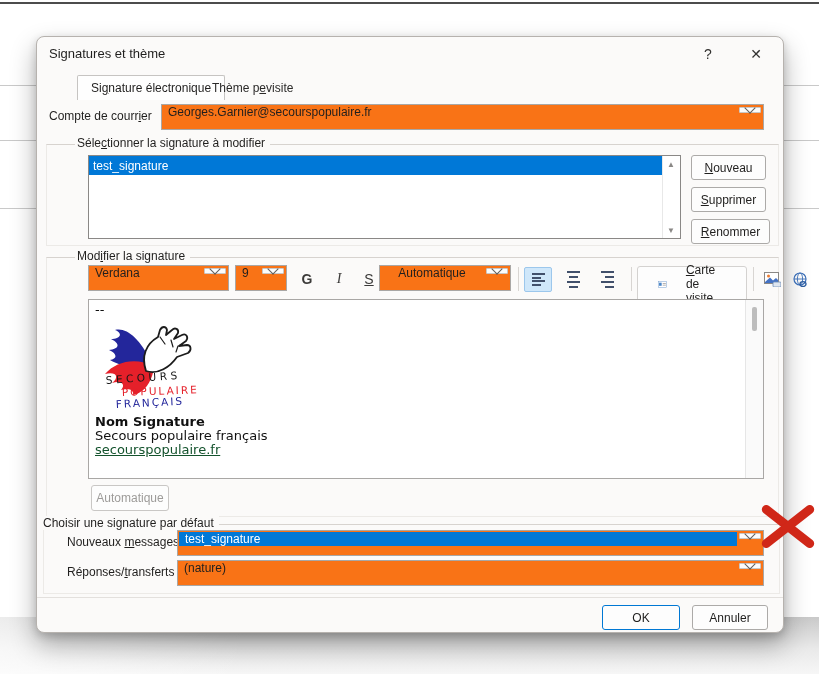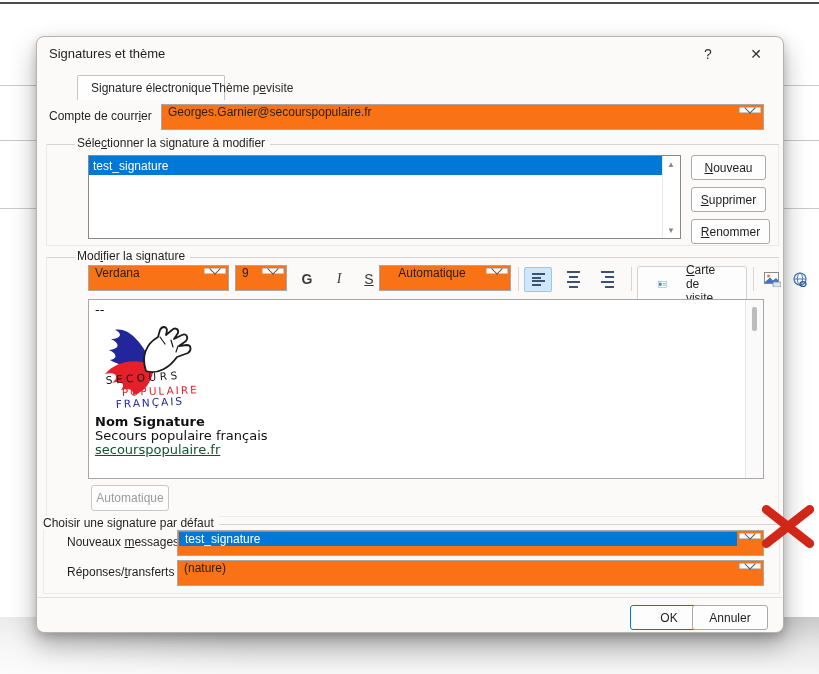--- a/index.html
+++ b/index.html
@@ -68,21 +68,21 @@
           border:1px solid #a9a7a5;box-sizing:border-box;font-family:"DejaVu Sans",sans-serif;
           font-size:13px;line-height:14px;color:#111;}
   .ed-content{position:absolute;left:0;top:0;right:17px;bottom:0;padding:3px 0 0 6px;overflow:hidden;}
   .ed-scroll{position:absolute;top:0;right:0;bottom:0;width:17px;background:#fafafa;border-left:1px solid #e6e6e6;}
   .ed-thumb{position:absolute;top:7px;left:6px;width:5px;height:24px;background:#bdbdbd;border-radius:2px;}
   .sig-name{font-weight:bold;margin-top:2px;}
   .sig-link{color:#14532d;text-decoration:underline;}
   .weblink{position:absolute;font-size:12px;color:#0563c1;text-decoration:underline;white-space:nowrap;}
   .btn.disabled{color:#9d9b99;border-color:#c9c7c5;}
   .footer-sep{position:absolute;left:0;right:0;top:560px;height:1px;background:#e3e0dd;}
-  .btn.ok{border:1.5px solid #0078d4;margin-left:28px;}
+  .btn.ok{border:1.5px solid #0078d4;}
   
   .redx{position:absolute;left:758px;top:499px;width:60px;height:54px;z-index:10;}
   .redx i{position:absolute;left:-2px;top:23px;width:64px;height:9px;background:#d02718;border-radius:5px;display:block;}
   .redx i.a{transform:rotate(38deg);}
   .redx i.b{transform:rotate(-38deg);}
 </style>
 </head>
 <body>
 
 <div class="screen">

